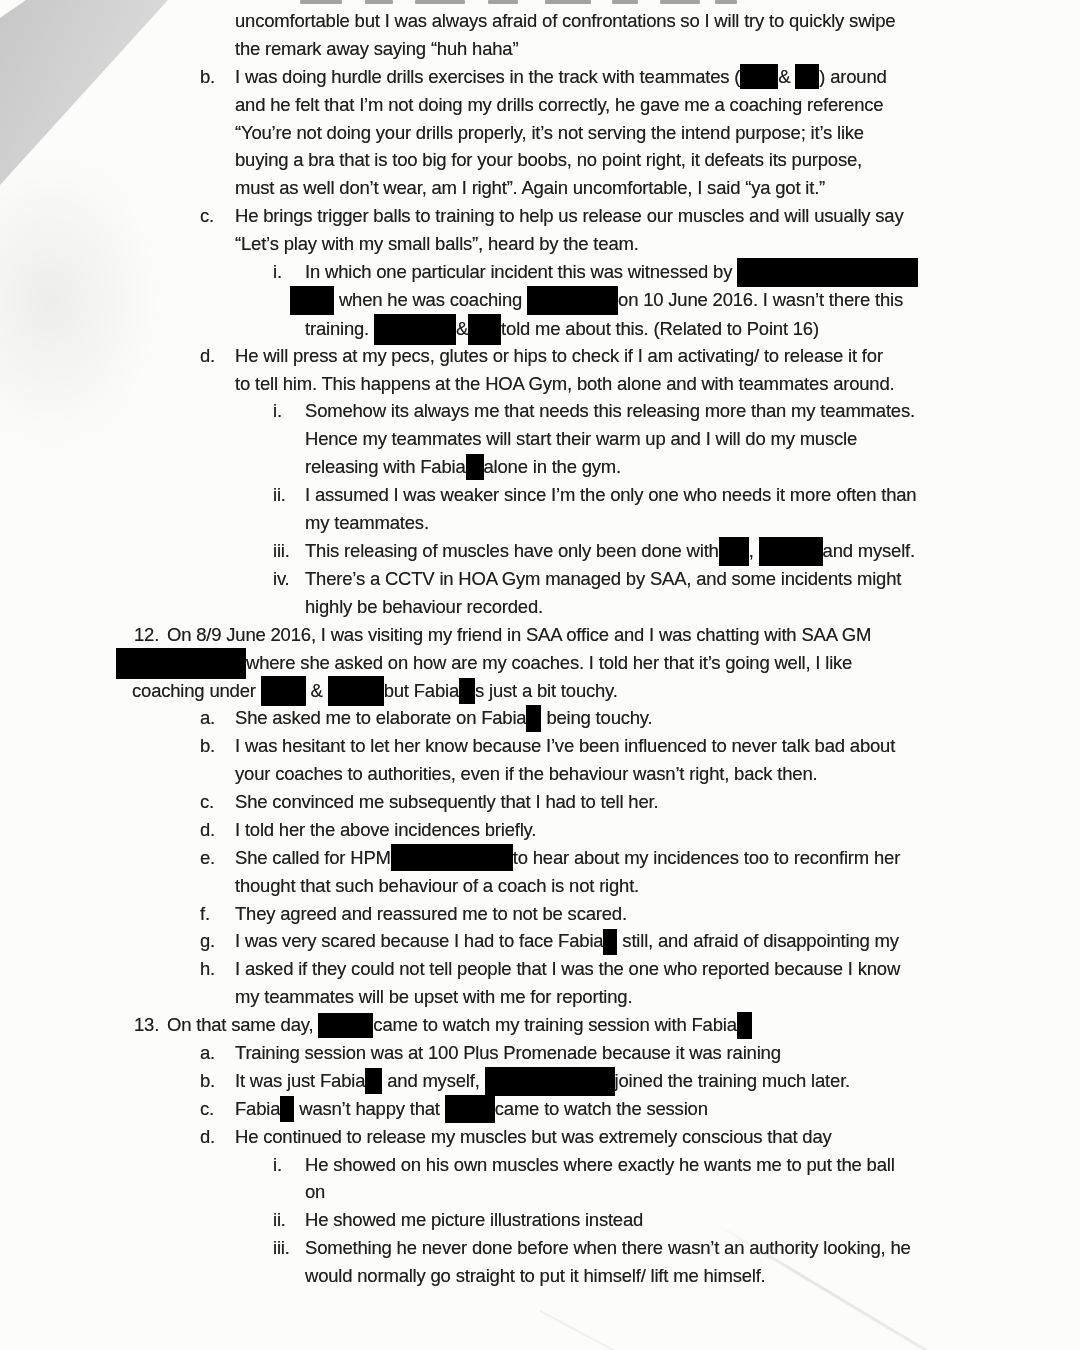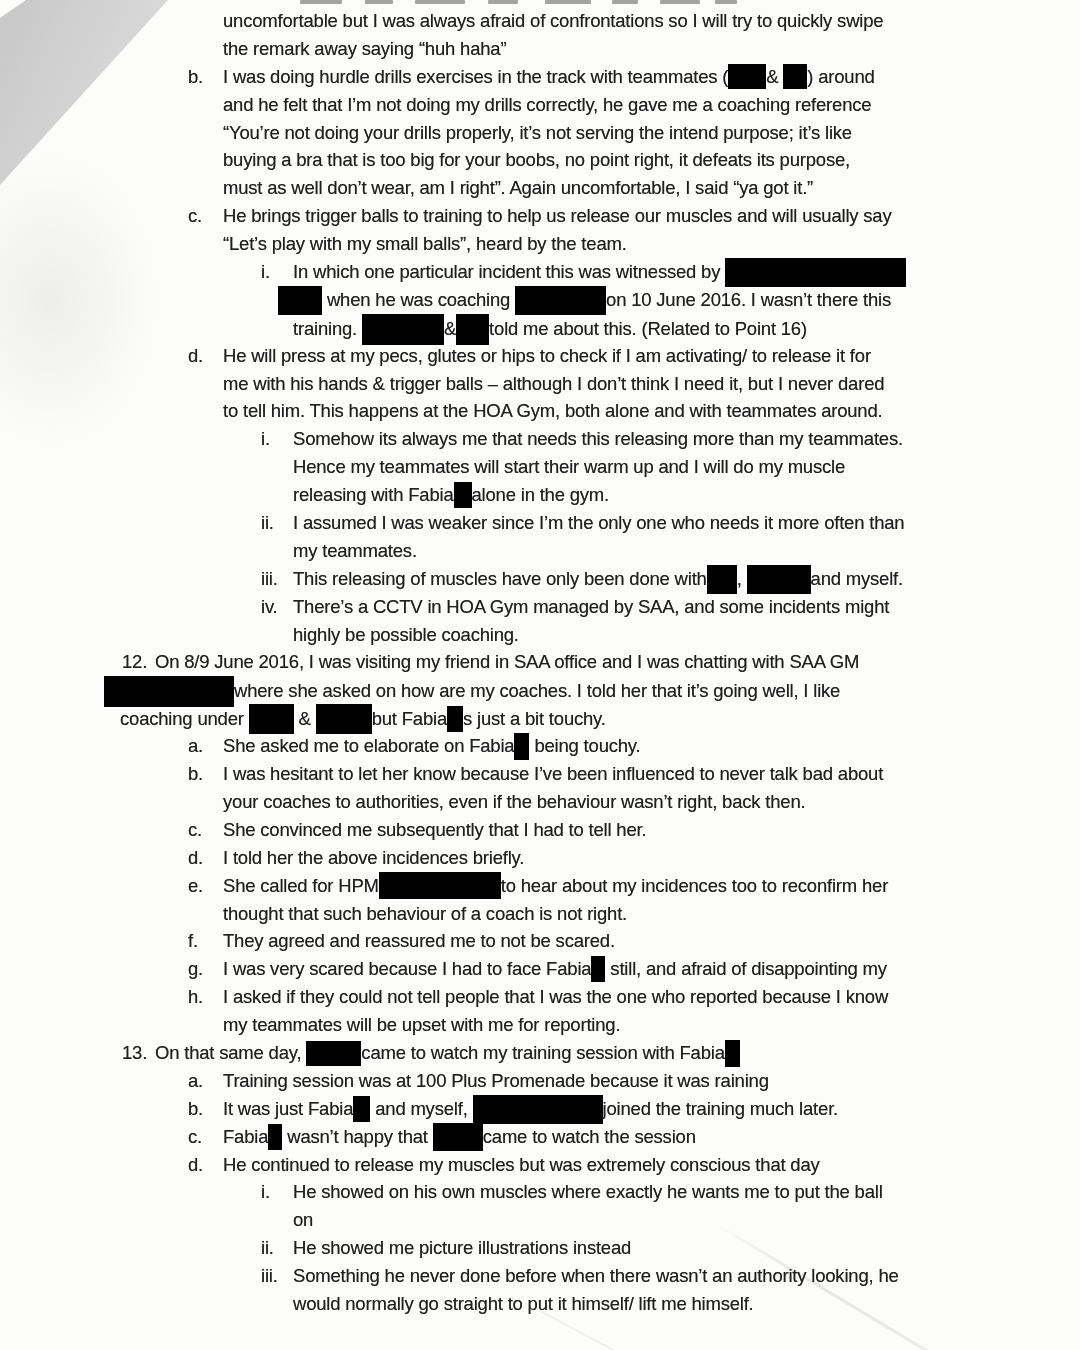--- a/index.html
+++ b/index.html
@@ -32,21 +32,21 @@
   .crease2{
     position:absolute;left:540px;top:1310px;width:120px;height:2px;
     background:rgba(0,0,0,0.05);
     transform:rotate(28deg);transform-origin:left center;
     pointer-events:none;
   }
   .top-fragments{position:absolute;top:0;left:0;width:1080px;height:5px;pointer-events:none;}
   .top-fragments i{position:absolute;top:0;height:4px;background:rgba(55,55,55,0.45);border-radius:1px;}
 
   
-  .doc{position:absolute;top:7px;left:0;width:1060px;
+  .doc{position:absolute;top:7px;left:12px;width:1060px;
        font-size:18.5px;letter-spacing:-0.2px;
        text-shadow:0 0 0.5px rgba(40,40,40,0.65);}
   .line{position:relative;height:27.9px;line-height:27.9px;white-space:pre;}
   .ind-c1,.ind-l1{padding-left:223px;}
   .ind-r,.ind-cr{padding-left:293px;}
   .ind-crx{padding-left:278px;}
   .ind-n{padding-left:155px;}
   .ind-cn{padding-left:104px;}
   .ind-cn2{padding-left:120px;}
   .marker{position:absolute;top:0;}
@@ -78,30 +78,29 @@
       <div class="line ind-c1">and he felt that I’m not doing my drills correctly, he gave me a coaching reference</div>
       <div class="line ind-c1">“You’re not doing your drills properly, it’s not serving the intend purpose; it’s like</div>
       <div class="line ind-c1">buying a bra that is too big for your boobs, no point right, it defeats its purpose,</div>
       <div class="line ind-c1">must as well don’t wear, am I right”. Again uncomfortable, I said “ya got it.”</div>
       <div class="line ind-l1"><span class="marker mk-l1">c.</span>He brings trigger balls to training to help us release our muscles and will usually say</div>
       <div class="line ind-c1">“Let’s play with my small balls”, heard by the team.</div>
       <div class="line ind-r"><span class="marker mk-r">i.</span>In which one particular incident this was witnessed by <span class="redact" style="width: 181px; height: 29px;"></span></div>
       <div class="line ind-crx"><span class="redact" style="width: 44px; height: 29px;"></span> when he was coaching <span class="redact" style="width: 91px; height: 29px;"></span>on 10 June 2016. I wasn’t there this</div>
       <div class="line ind-cr">training. <span class="redact" style="width: 82px; height: 31px;"></span>&amp;<span class="redact" style="width: 33px; height: 31px;"></span>told me about this. (Related to Point 16)</div>
       <div class="line ind-l1"><span class="marker mk-l1">d.</span>He will press at my pecs, glutes or hips to check if I am activating/ to release it for</div>
-      <div class="line ind-c1">me with his hands &amp; trigger balls – although I don’t think I need it, but I never dared</div>
       <div class="line ind-c1">to tell him. This happens at the HOA Gym, both alone and with teammates around.</div>
       <div class="line ind-r"><span class="marker mk-r">i.</span>Somehow its always me that needs this releasing more than my teammates.</div>
       <div class="line ind-cr">Hence my teammates will start their warm up and I will do my muscle</div>
       <div class="line ind-cr">releasing with Fabia<span class="redact" style="width: 18px; height: 26px;"></span>alone in the gym.</div>
       <div class="line ind-r"><span class="marker mk-r">ii.</span>I assumed I was weaker since I’m the only one who needs it more often than</div>
       <div class="line ind-cr">my teammates.</div>
       <div class="line ind-r"><span class="marker mk-r">iii.</span>This releasing of muscles have only been done with<span class="redact" style="width: 30px; height: 29px;"></span>, <span class="redact" style="width: 64px; height: 29px;"></span>and myself.</div>
       <div class="line ind-r"><span class="marker mk-r">iv.</span>There’s a CCTV in HOA Gym managed by SAA, and some incidents might</div>
-      <div class="line ind-cr">highly be possible coaching.</div>
+      <div class="line ind-cr">highly be behaviour recorded.</div>
       <div class="line ind-n"><span class="marker mk-n">12.</span>On 8/9 June 2016, I was visiting my friend in SAA office and I was chatting with SAA GM</div>
       <div class="line ind-cn"><span class="redact" style="width: 130px; height: 31px;"></span>where she asked on how are my coaches. I told her that it’s going well, I like</div>
       <div class="line ind-cn2">coaching under <span class="redact" style="width: 45px; height: 30px;"></span> &amp; <span class="redact" style="width: 56px; height: 30px;"></span>but Fabia<span class="redact" style="width: 16px; height: 26px;"></span>s just a bit touchy.</div>
       <div class="line ind-l1"><span class="marker mk-l1">a.</span>She asked me to elaborate on Fabia<span class="redact" style="width: 15px; height: 27px;"></span> being touchy.</div>
       <div class="line ind-l1"><span class="marker mk-l1">b.</span>I was hesitant to let her know because I’ve been influenced to never talk bad about</div>
       <div class="line ind-c1">your coaches to authorities, even if the behaviour wasn’t right, back then.</div>
       <div class="line ind-l1"><span class="marker mk-l1">c.</span>She convinced me subsequently that I had to tell her.</div>
       <div class="line ind-l1"><span class="marker mk-l1">d.</span>I told her the above incidences briefly.</div>
       <div class="line ind-l1"><span class="marker mk-l1">e.</span>She called for HPM<span class="redact" style="width: 122px; height: 27px;"></span>to hear about my incidences too to reconfirm her</div>
       <div class="line ind-c1">thought that such behaviour of a coach is not right.</div>

